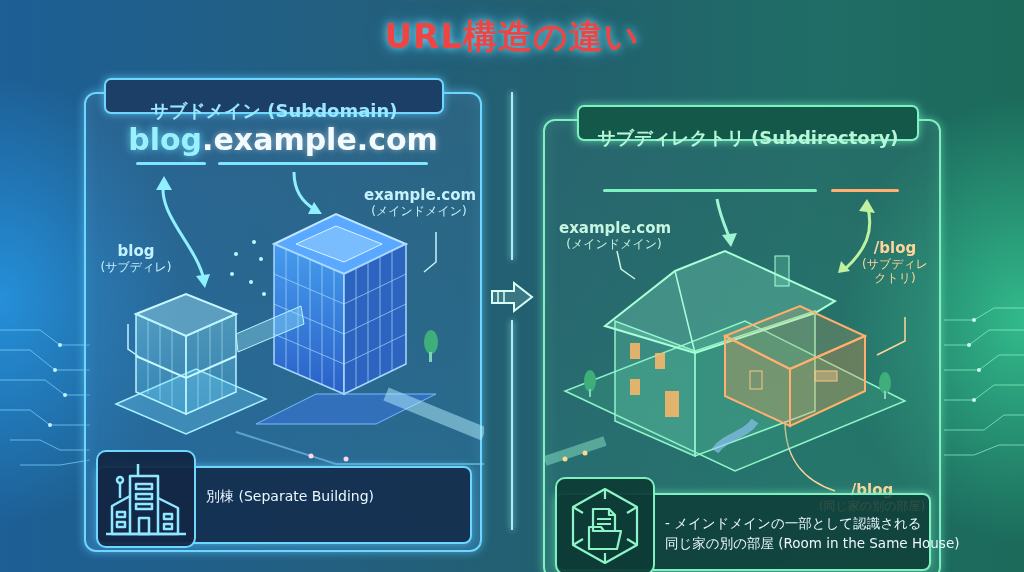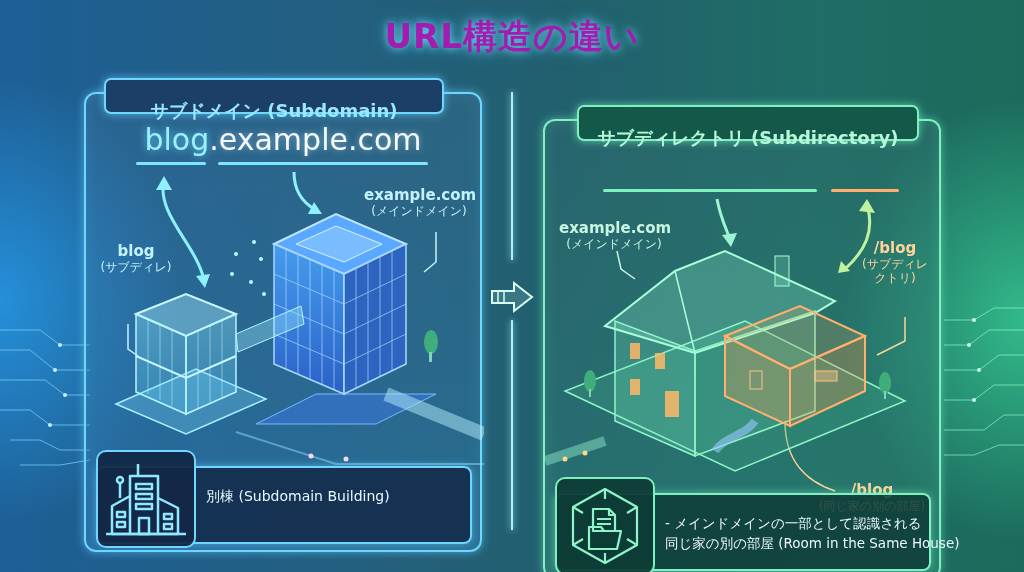--- a/index.html
+++ b/index.html
@@ -7,21 +7,21 @@
   body {
     position: relative;
     font-family: "DejaVu Sans", "Liberation Sans", sans-serif;
     background:
       radial-gradient(ellipse 260px 320px at 0px 300px, rgba(40,160,240,0.75), transparent 70%),
       radial-gradient(ellipse 260px 320px at 1024px 320px, rgba(60,220,160,0.7), transparent 70%),
       linear-gradient(90deg, #1d5f96 0%, #235f7e 35%, #22606e 55%, #1f6d66 80%, #1b6a5a 100%);
   }
   .title {
     position: absolute; top: 14px; left: 0; width: 1024px; text-align: center;
-    font-size: 34px; font-weight: bold; color: #a21caf;
+    font-size: 34px; font-weight: bold; color: #ef4444;
     text-shadow: 0 0 8px rgba(120,230,255,0.85), 0 0 18px rgba(80,200,255,0.5);
     letter-spacing: 1px;
   }
   .panel {
     position: absolute; top: 92px; width: 398px; height: 460px;
     border-radius: 12px;
   }
   .panel.left {
     left: 84px;
     border: 2px solid #6fd6ff;
@@ -44,21 +44,21 @@
     background: #1b3f66; color: #9ae8ff; border: 2px solid #6fd6ff;
     box-shadow: 0 0 8px rgba(100,210,255,0.7);
   }
   .right .tag {
     left: 32px; width: 342px; text-align: center;
     background: #14584a; color: #b5f7d8; border: 2px solid #7ff0c0;
     box-shadow: 0 0 8px rgba(120,240,190,0.7);
   }
   .url {
     position: absolute; top: 28px; left: 0; width: 100%; text-align: center;
-    font-size: 30px; font-weight: normal; color: #f2fbff;
+    font-size: 30px; font-weight: bold; color: #f2fbff;
     text-shadow: 0 0 6px rgba(255,255,255,0.45);
     white-space: nowrap;
   }
   .url .hl-blue { color: #9af0ff; text-shadow: 0 0 8px rgba(110,230,255,0.8); }
   .url .hl-orange { color: #ffd59a; text-shadow: 0 0 8px rgba(255,180,90,0.8); }
   .underline { position: absolute; height: 3px; border-radius: 2px; }
   .note { position: absolute; text-align: center; line-height: 1.2; }
   .note .n1 { font-size: 15px; font-weight: bold; }
   .note .n2 { font-size: 12px; }
   .note.blue { color: #c5f2ff; }
@@ -223,21 +223,21 @@
           <rect x="41" y="66" width="10" height="16"></rect>
           <rect x="19" y="60" width="8" height="5"></rect>
             <rect x="19" y="70" width="8" height="5"></rect>
           <rect x="66" y="62" width="8" height="5"></rect>
             <rect x="66" y="72" width="8" height="5"></rect>
           <path d="M8 82 L88 82"></path>
         </g>
       </svg>
     </div>
     <div class="footer-text">
-      <div>別棟 (Subdomain Building)</div>
+      <div>別棟 (Separate Building)</div>
     </div>
   </div>
 </div>
 
 <div class="panel right">
   <div class="tag">サブディレクトリ (Subdirectory)</div>
 
   <div class="underline" style="left:58px;top:68px;width:214px;background:#7ff0c0;"></div>
   <div class="underline" style="left:286px;top:68px;width:68px;background:#ffb070;"></div>
 

